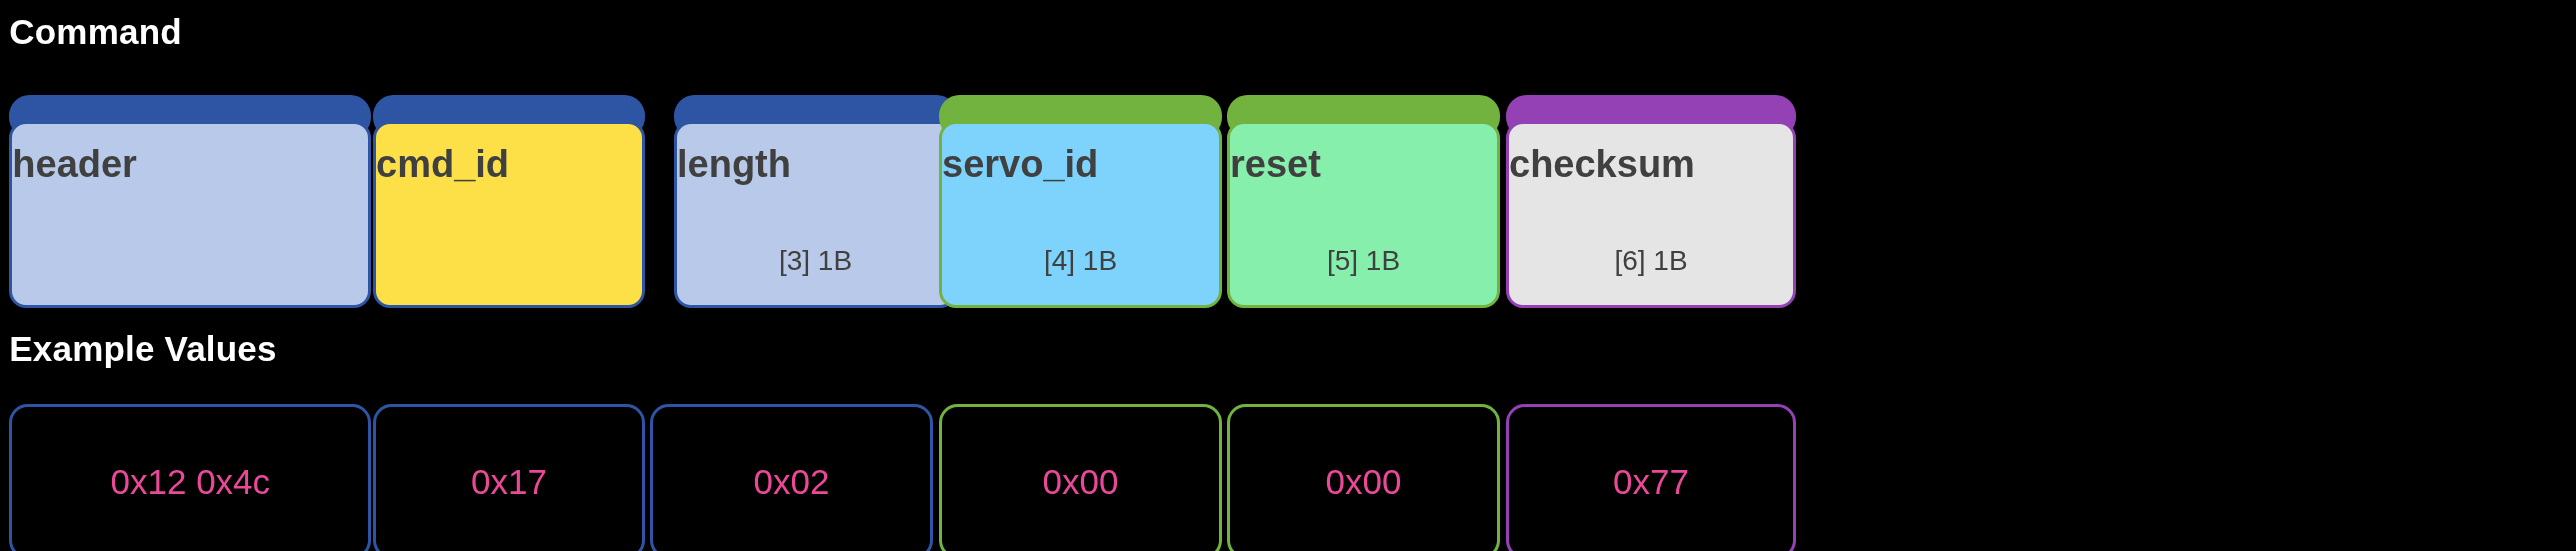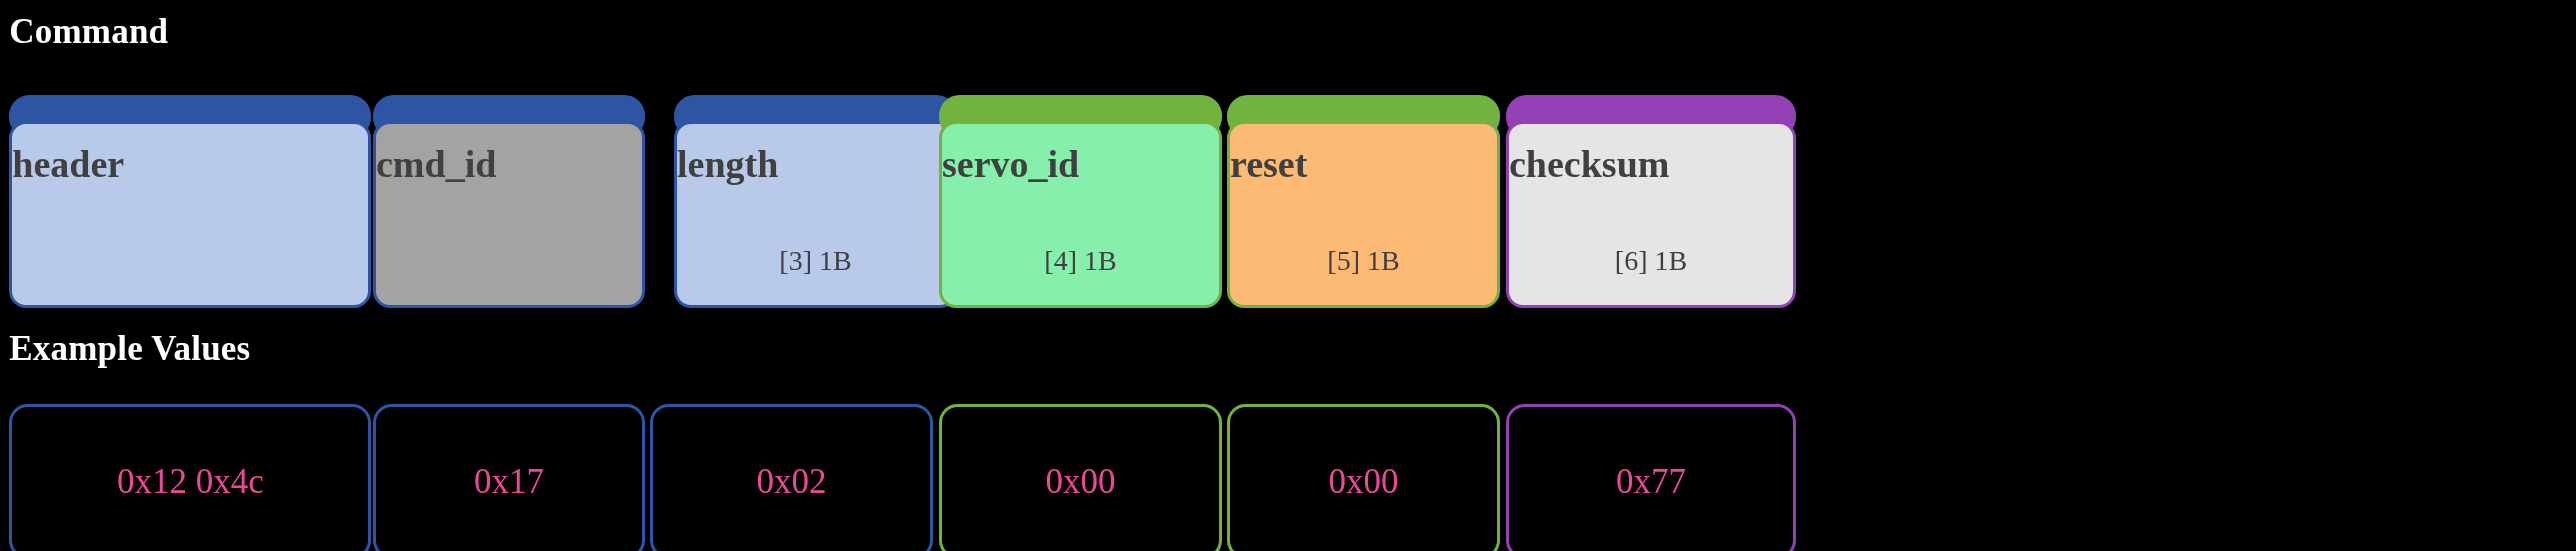--- a/index.html
+++ b/index.html
@@ -13,21 +13,20 @@
     position: relative;
     overflow: hidden;
     font-family: "Liberation Sans", sans-serif;
   }
 
   .canvas {
     position: absolute;
     left: 0; top: 0;
     width: 2576px;
     height: 551px;
-    font-family: Liberation Serif, serif;
   }
 
   
   .section-title {
     position: absolute;
     left: 9.3px;
     color: #ffffff;
     font-size: 35px;
     font-weight: bold;
     letter-spacing: 0.2px;
@@ -140,41 +139,41 @@
 
   <div class="field-row">
       <div class="field-cell" style="left: 9.3px; width: 362px;">
         <div class="field-tab" style="background: rgb(46, 85, 163);"></div>
         <div class="field-body" style="background: rgb(184, 201, 234); border-color: rgb(46, 85, 163);">
           <div class="field-name">header</div>
         </div>
       </div>
       <div class="field-cell" style="left: 373px; width: 272px;">
         <div class="field-tab" style="background: rgb(46, 85, 163);"></div>
-        <div class="field-body" style="background: #a3a3a3; border-color: rgb(46, 85, 163);">
+        <div class="field-body" style="background: #fde047; border-color: rgb(46, 85, 163);">
           <div class="field-name">cmd_id</div>
         </div>
       </div>
       <div class="field-cell" style="left: 674px; width: 283px;">
         <div class="field-tab" style="background: rgb(46, 85, 163);"></div>
         <div class="field-body" style="background: rgb(184, 201, 234); border-color: rgb(46, 85, 163);">
           <div class="field-name">length</div>
           <div class="field-meta">[3] 1B</div>
         </div>
       </div>
       <div class="field-cell" style="left: 939px; width: 283px;">
         <div class="field-tab" style="background: rgb(113, 179, 62);"></div>
-        <div class="field-body" style="background: #86efac; border-color: rgb(113, 179, 62);">
+        <div class="field-body" style="background: #7dd3fc; border-color: rgb(113, 179, 62);">
           <div class="field-name">servo_id</div>
           <div class="field-meta">[4] 1B</div>
         </div>
       </div>
       <div class="field-cell" style="left: 1227px; width: 273px;">
         <div class="field-tab" style="background: rgb(113, 179, 62);"></div>
-        <div class="field-body" style="background: #fdba74; border-color: rgb(113, 179, 62);">
+        <div class="field-body" style="background: #86efac; border-color: rgb(113, 179, 62);">
           <div class="field-name">reset</div>
           <div class="field-meta">[5] 1B</div>
         </div>
       </div>
       <div class="field-cell" style="left: 1506px; width: 290px;">
         <div class="field-tab" style="background: rgb(147, 65, 181);"></div>
         <div class="field-body" style="background: #e5e5e5; border-color: rgb(147, 65, 181);">
           <div class="field-name">checksum</div>
           <div class="field-meta">[6] 1B</div>
         </div>

